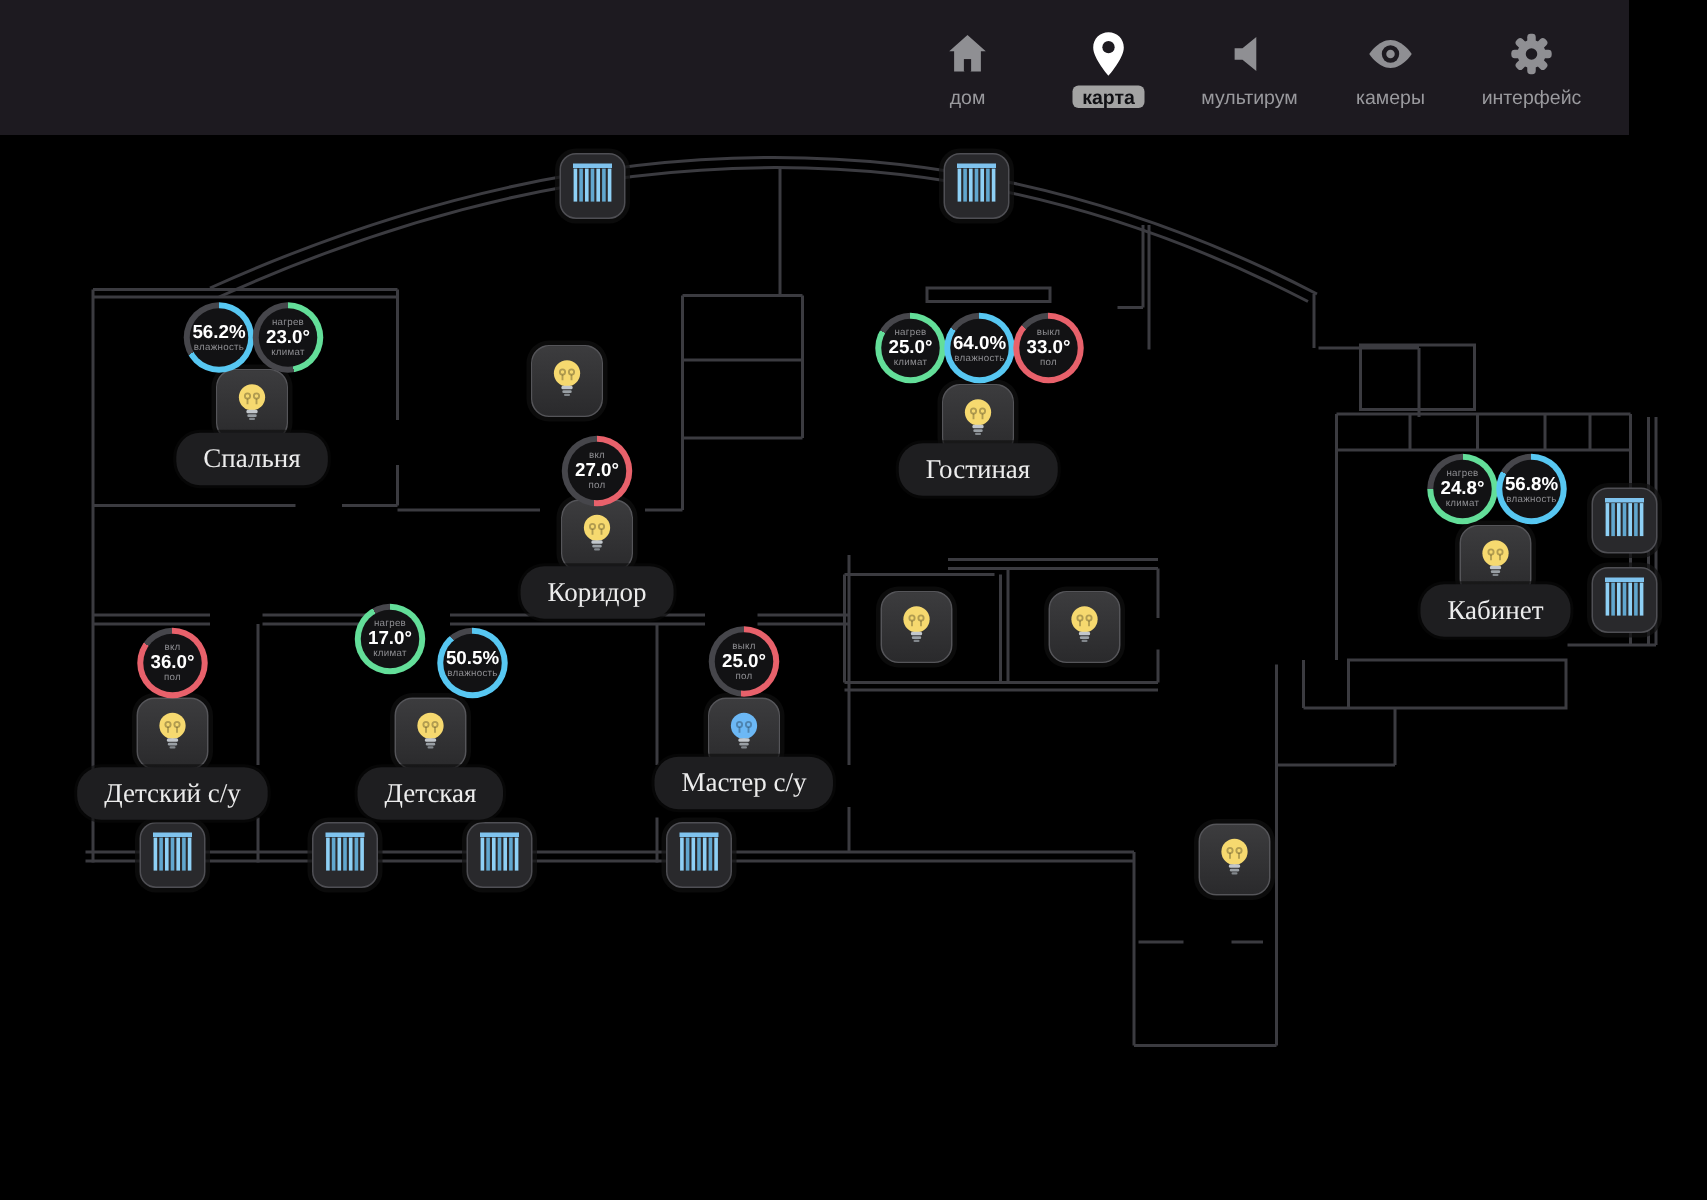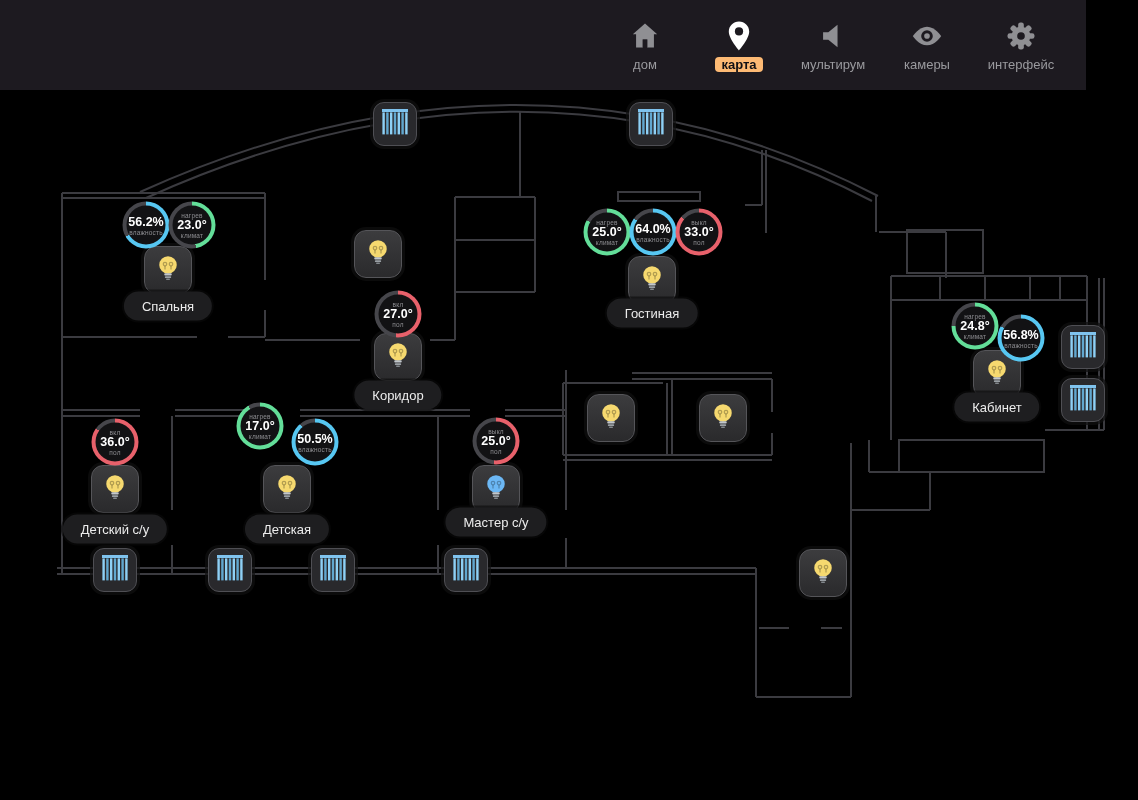--- a/index.html
+++ b/index.html
@@ -4,38 +4,38 @@
 <style>
   html,body{margin:0;padding:0;background:#000;}
   #app{position:relative;width:1138px;height:800px;overflow:hidden;background:#000;
        font-family:"Liberation Sans",sans-serif;-webkit-font-smoothing:antialiased;}
   
   #navbar{position:absolute;top:0;left:0;width:1086px;height:90px;background:#1d1a20;
           display:flex;justify-content:flex-end;align-items:center;padding-right:18px;box-sizing:border-box;}
   .nav-item{width:94px;display:flex;flex-direction:column;align-items:center;gap:4px;cursor:pointer;}
   .nav-item svg{display:block;}
   .nav-label{font-size:13px;color:#9a9a9e;line-height:15px;}
-  .nav-item.active .nav-label{background:#fdba74;color:#101014;border-radius:4px;padding:0 6px;font-weight:bold;}
+  .nav-item.active .nav-label{background:#a3a3a3;color:#101014;border-radius:4px;padding:0 6px;font-weight:bold;}
   
   #plan{position:absolute;top:90px;left:0;width:1138px;height:540px;background:#000;}
   #walls{position:absolute;top:0;left:0;}
   .dev{position:absolute;transform:translate(-50%,-50%);display:flex;align-items:center;justify-content:center;cursor:pointer;}
   .bulb-btn{width:46px;height:46px;border-radius:12px;background:linear-gradient(#3c3c3e,#2a2a2c);
             border:1px solid #555559;box-shadow:0 0 0 3px rgba(15,15,15,.7);}
   .blind-btn{width:42px;height:42px;border-radius:11px;background:#29292c;
              border:1.5px solid #4f4f54;box-shadow:0 0 0 3px rgba(15,15,15,.7);}
   .gauge{position:absolute;transform:translate(-50%,-50%);width:47px;height:47px;border-radius:50%;cursor:pointer;}
   .gauge .ring{position:absolute;inset:0;border-radius:50%;}
   .gauge .inner{position:absolute;inset:4px;border-radius:50%;background:#121214;
                 display:flex;flex-direction:column;align-items:center;justify-content:center;}
   .g-top,.g-bot{font-size:6.5px;color:#8e8e92;line-height:7px;letter-spacing:.2px;}
   .g-val{font-size:12.5px;font-weight:bold;color:#fff;line-height:13px;}
   .room-label{position:absolute;transform:translate(-50%,-50%);background:#1e1e20;border-radius:16px;
-              padding:7px 18px;color:#ececec;font-size:13px;white-space:nowrap;cursor:pointer;
-              box-shadow:0 0 0 2px rgba(10,10,10,.6);}
+              padding:7px 18px;color:#ececec;font-size:18px;white-space:nowrap;cursor:pointer;
+              box-shadow:0 0 0 2px rgba(10,10,10,.6);font-family:Liberation Serif, serif;}
 </style>
 </head>
 <body>
 
 <div id="app">
 
   <div id="navbar">
 
     <div class="nav-item">
       <span>
@@ -421,21 +421,21 @@
      </div>
       </div>
       <div class="gauge" title="Кабинет" style="left: 975px; top: 236px;">
         <div class="ring" style="background:conic-gradient(#63de99 0deg 270deg, #46464b 270deg 360deg)"></div>
      <div class="inner">
        <span class="g-top">нагрев</span>
        <span class="g-val">24.8°</span>
        <span class="g-bot">климат</span>
      </div>
       </div>
-      <div class="gauge" title="Кабинет" style="left: 1021px; top: 248px;">
+      <div class="gauge" title="Кабинет" style="left: 1021px; top: 236px;">
         <div class="ring" style="background:conic-gradient(#57c7f2 0deg 300deg, #46464b 300deg 360deg)"></div>
      <div class="inner">
        <span class="g-top"></span>
        <span class="g-val">56.8%</span>
        <span class="g-bot">влажность</span>
      </div>
       </div>
       <div class="gauge" title="Детский с/у" style="left: 115px; top: 352px;">
         <div class="ring" style="background:conic-gradient(#e8616b 0deg 305deg, #46464b 305deg 360deg)"></div>
      <div class="inner">

